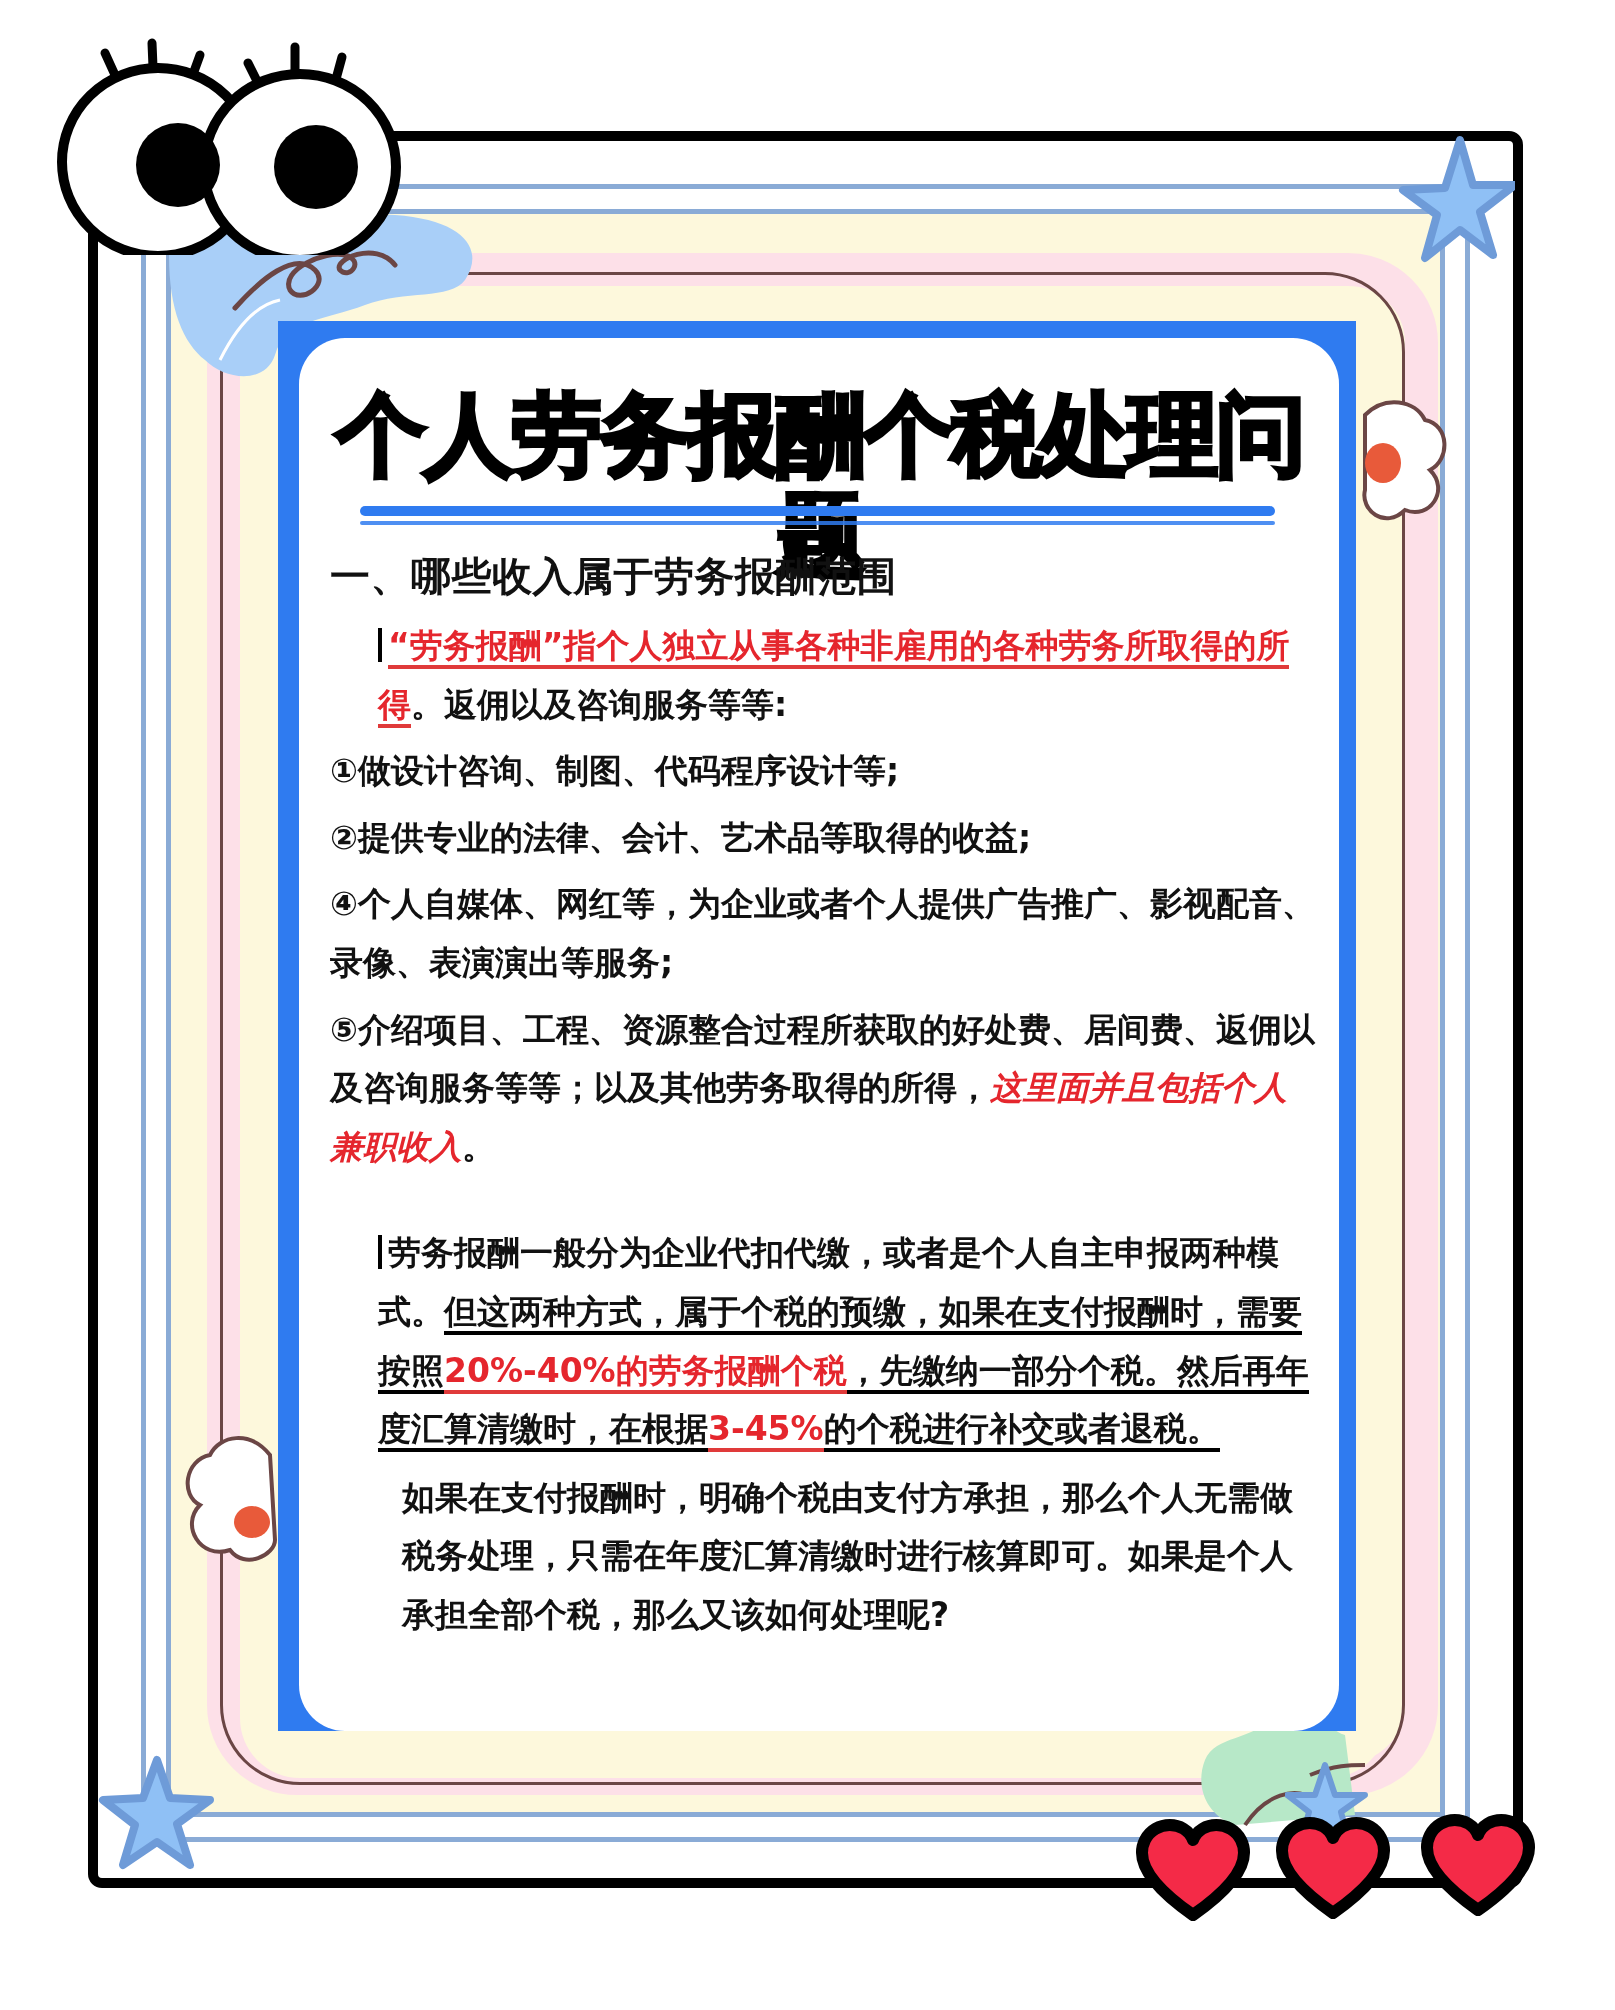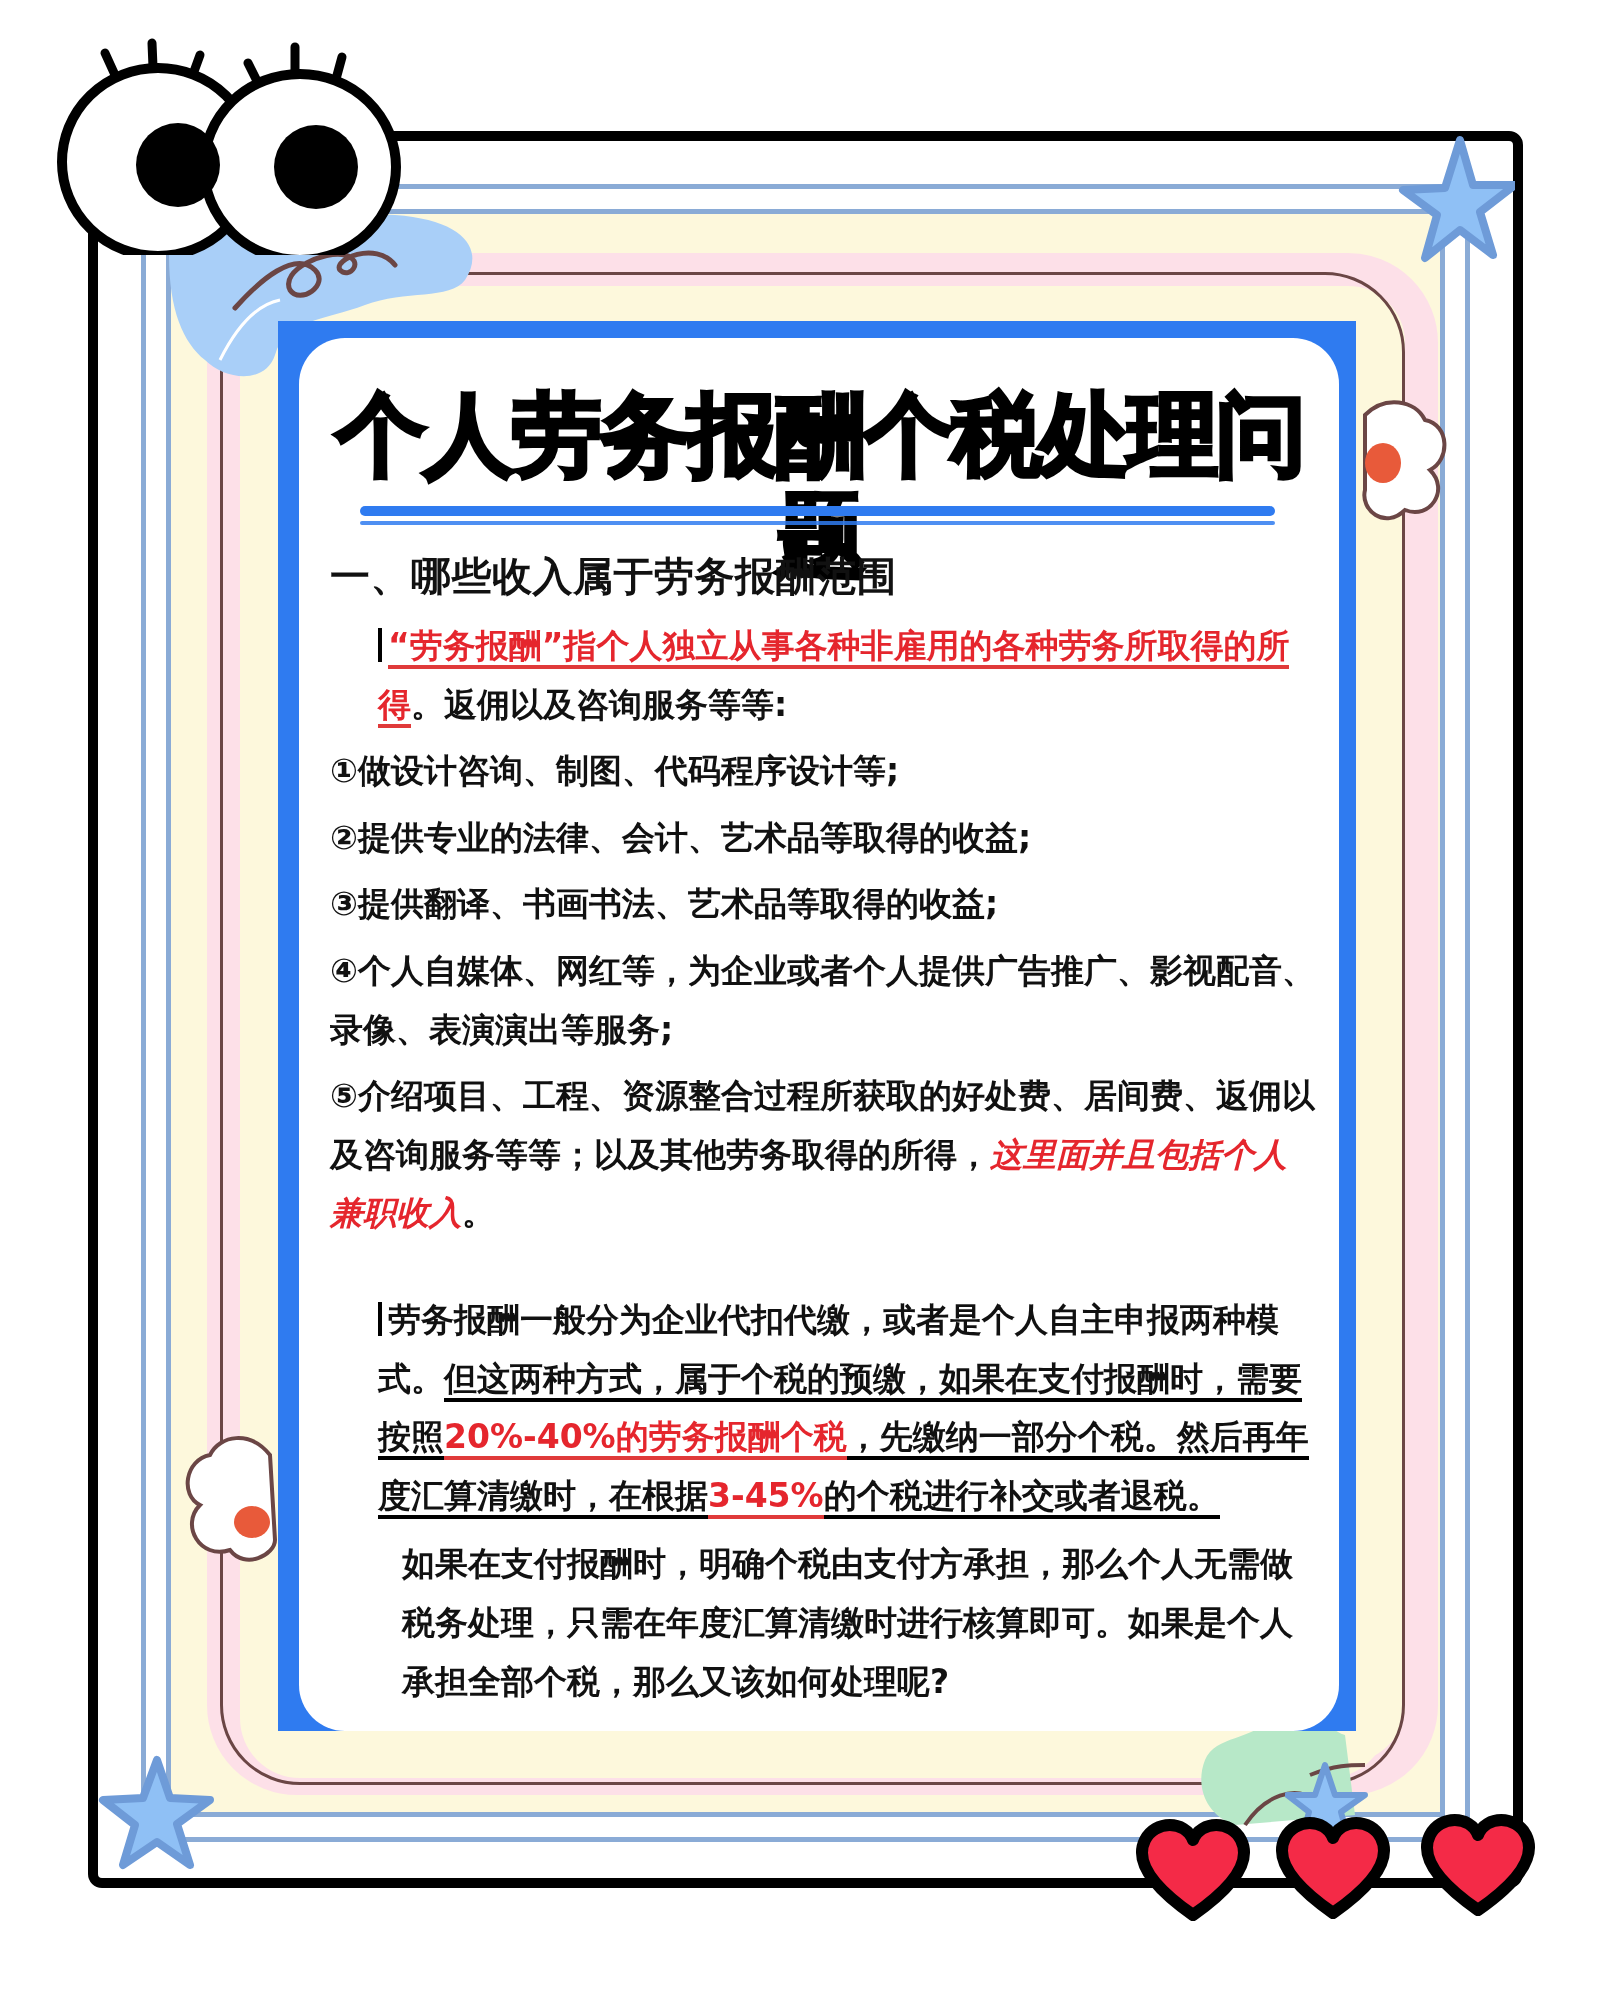--- a/index.html
+++ b/index.html
@@ -67,21 +67,20 @@
 
 <div class="abs title">个人劳务报酬个税处理问题</div>
 <div class="abs title-line1"></div>
 <div class="abs title-line2"></div>
 
 <div class="abs content">
   <p class="h">一、哪些收入属于劳务报酬范围</p>
   <p class="indent"><span class="bar"></span><span class="red ul-red">“劳务报酬”指个人独立从事各种非雇用的各种劳务所取得的所得</span><span>。返佣以及咨询服务等等:</span></p>
   <p>①做设计咨询、制图、代码程序设计等;</p>
   <p>②提供专业的法律、会计、艺术品等取得的收益;</p>
-  <p>③提供翻译、书画书法、艺术品等取得的收益;</p>
   <p>④个人自媒体、网红等，为企业或者个人提供广告推广、影视配音、录像、表演演出等服务;</p>
   <p><span>⑤介绍项目、工程、资源整合过程所获取的好处费、居间费、返佣以及咨询服务等等；以及其他劳务取得的所得，</span><span class="red-i">这里面并且包括个人兼职收入</span><span>。</span></p>
 
   <div class="gap"></div>
 
   <p class="indent"><span class="bar"></span><span>劳务报酬一般分为企业代扣代缴，或者是个人自主申报两种模式。</span><span class="ul-black">但这两种方式，属于个税的预缴，如果在支付报酬时，需要按照</span><span class="red ul-red">20%-40%的劳务报酬个税</span><span class="ul-black">，先缴纳一部分个税。然后再年度汇算清缴时，在根据</span><span class="red ul-red">3-45%</span><span class="ul-black">的个税进行补交或者退税。</span></p>
   <p class="indent2" style="margin-top:10px">如果在支付报酬时，明确个税由支付方承担，那么个人无需做税务处理，只需在年度汇算清缴时进行核算即可。如果是个人承担全部个税，那么又该如何处理呢?</p>
 </div>
 
 <svg class="deco" style="left:50px;top:35px" width="360" height="220">

